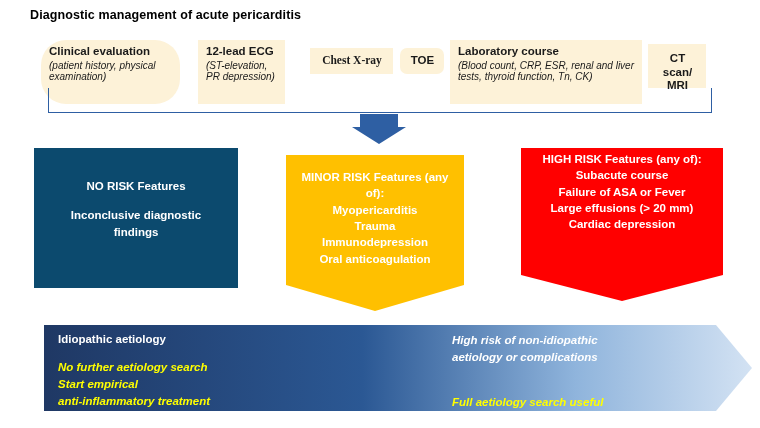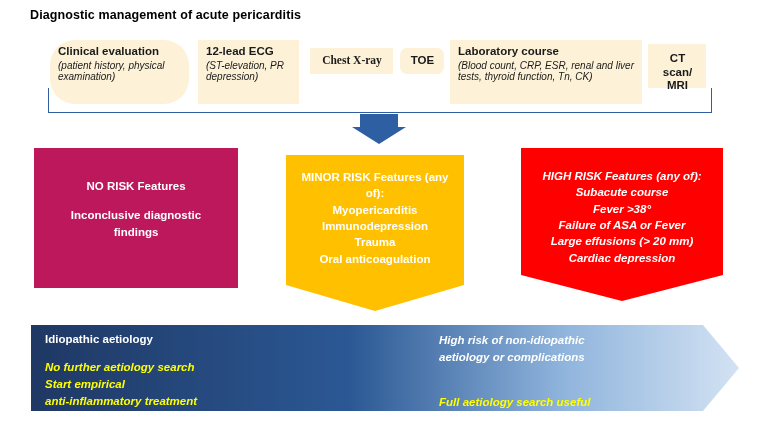--- a/index.html
+++ b/index.html
@@ -87,31 +87,31 @@
     margin: 0 auto;
   }
   .rc-line {
     font-size: 11.5px;
     font-weight: bold;
     line-height: 1.42;
   }
   .rc-gap {
     height: 13px;
   }
-  .green .body { background: #be185d; }
+  .green .body { background: #0c4a6e; }
   .green .pt { border-left: 102px solid transparent; border-right: 102px solid transparent; border-top: 0 solid transparent; }
   .amber .body { background: #ffc000; }
   .amber .pt { border-left: 89px solid transparent; border-right: 89px solid transparent; border-top: 26px solid #ffc000; }
   .red .body { background: #ff0000; }
   .red .pt { border-left: 101px solid transparent; border-right: 101px solid transparent; border-top: 26px solid #ff0000; }
 
   
   .banner {
     position: absolute;
-    left: 31px;
+    left: 44px;
     top: 325px;
     width: 708px;
     height: 88px;
   }
   .banner-shape {
     position: absolute;
     inset: 0;
   }
   .banner-text {
     position: absolute;
@@ -141,26 +141,26 @@
     color: #ffff00;
   }
 </style>
 </head>
 <body>
 
 <div class="canvas">
 
   <div class="title">Diagnostic management of acute pericarditis</div>
 
-  <div class="testbox" style="left:50px; top:40px; width:139px; height:64px;border-radius:25px;">
+  <div class="testbox" style="left:41px; top:40px; width:139px; height:64px;border-radius:25px;">
     <span class="tb-title">Clinical evaluation</span>
     <span class="tb-sub">(patient history, physical examination)</span>
   </div>
 
-  <div class="testbox" style="left:198px; top:40px; width:101px; height:64px;">
+  <div class="testbox" style="left:198px; top:40px; width:87px; height:64px;">
     <span class="tb-title">12-lead ECG</span>
     <span class="tb-sub">(ST-elevation, PR depression)</span>
   </div>
 
   <div class="testbox center" style="left:310px; top:48px; width:83px; height:26px; padding-top:6px;font-family:Liberation Serif, serif;">
     <span class="tb-title">Chest X-ray</span>
   </div>
 
   <div class="testbox center" style="left:400px; top:48px; width:44px; height:26px; padding-top:6px;border-radius:7px;">
     <span class="tb-title">TOE</span>
@@ -191,32 +191,31 @@
       <div class="rc-line">findings</div>
     </div>
     <div class="pt"></div>
   </div>
 
   <div class="riskcol amber" style="left:286px; top:155px; width:178px;">
     <div class="body" style="height:130px; padding-top:14px;">
       <div class="rc-line">MINOR RISK Features (any</div>
       <div class="rc-line">of):</div>
       <div class="rc-line">Myopericarditis</div>
+      <div class="rc-line">Trauma</div>
       <div class="rc-line">Immunodepression</div>
-      <div class="rc-line">Trauma</div>
       <div class="rc-line">Oral anticoagulation</div>
     </div>
     <div class="pt"></div>
   </div>
 
   <div class="riskcol red" style="left:521px; top:148px; width:202px;">
-    <div class="body" style="height:127px; padding-top:20px;font-style:italic;">
+    <div class="body" style="height:127px; padding-top:3px;">
       <div class="rc-line">HIGH RISK Features (any of):</div>
       <div class="rc-line">Subacute course</div>
-      <div class="rc-line">Fever &gt;38°</div>
       <div class="rc-line">Failure of ASA or Fever</div>
       <div class="rc-line">Large effusions (&gt; 20 mm)</div>
       <div class="rc-line">Cardiac depression</div>
     </div>
     <div class="pt"></div>
   </div>
 
   <div class="banner">
     <div class="banner-shape">
       <svg width="708" height="86" viewBox="0 0 708 86" xmlns="http://www.w3.org/2000/svg" preserveAspectRatio="none">

